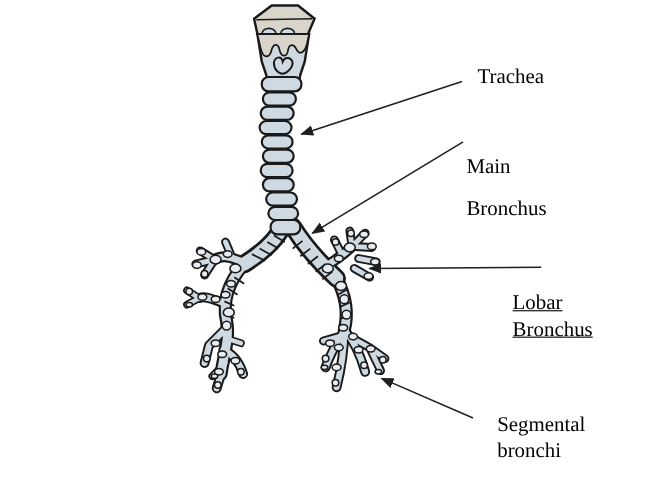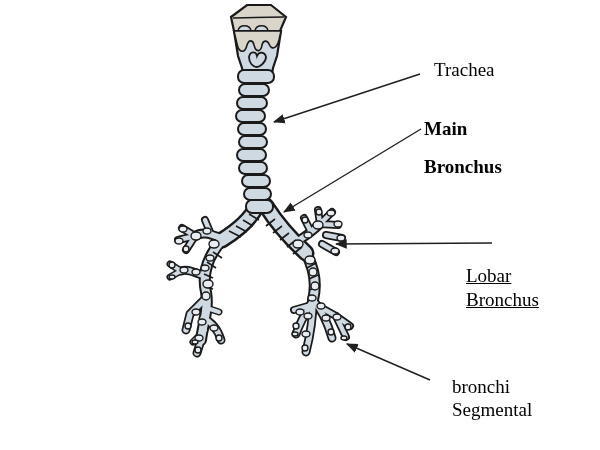--- a/index.html
+++ b/index.html
@@ -10,21 +10,21 @@
   #canvas{
     position:relative; width:528px; height:450px; background:var(--bg);
     overflow:hidden; font-family:"Liberation Serif","DejaVu Serif",serif;padding-left:19px;
   }
   #art{position:absolute; left:0; top:0;}
   .lbl{
     position:absolute; color:var(--text); font-size:19px; white-space:nowrap;
   }
   .lbl div{height:auto;}
   #lbl-trachea{left:434px; top:59px;}
-  #lbl-main{left:424px; top:110px; line-height:38px;font-weight:bold;}
+  #lbl-main{left:424px; top:133px; line-height:38px;}
   #lbl-lobar{left:466px; top:264px; line-height:24px;text-decoration:underline;}
   #lbl-segmental{left:452px; top:375px; line-height:23px;}
   .branch-black{fill:none; stroke:var(--outline); stroke-linecap:round; stroke-linejoin:round;}
   .branch-fill{fill:none; stroke:var(--tube-fill); stroke-linecap:round; stroke-linejoin:round;}
   .plate{fill:var(--plate-fill); stroke:var(--outline); stroke-width:1.4;}
   .stripe{stroke:var(--outline); stroke-width:1.6; fill:none;}
   .ring{fill:var(--tube-fill); stroke:var(--outline); stroke-width:2;}
   .arrow-line{stroke:var(--arrow); stroke-width:1.4; fill:none;}
 </style>
 </head>
@@ -181,17 +181,17 @@
     <div>Main</div>
     <div>Bronchus</div>
   </div>
 
   <div class="lbl" id="lbl-lobar">
     <div>Lobar</div>
     <div>Bronchus</div>
   </div>
 
   <div class="lbl" id="lbl-segmental">
+    <div>Segmental</div>
     <div>bronchi</div>
-    <div>Segmental</div>
   </div>
 
 </div>
 
 </body></html>

